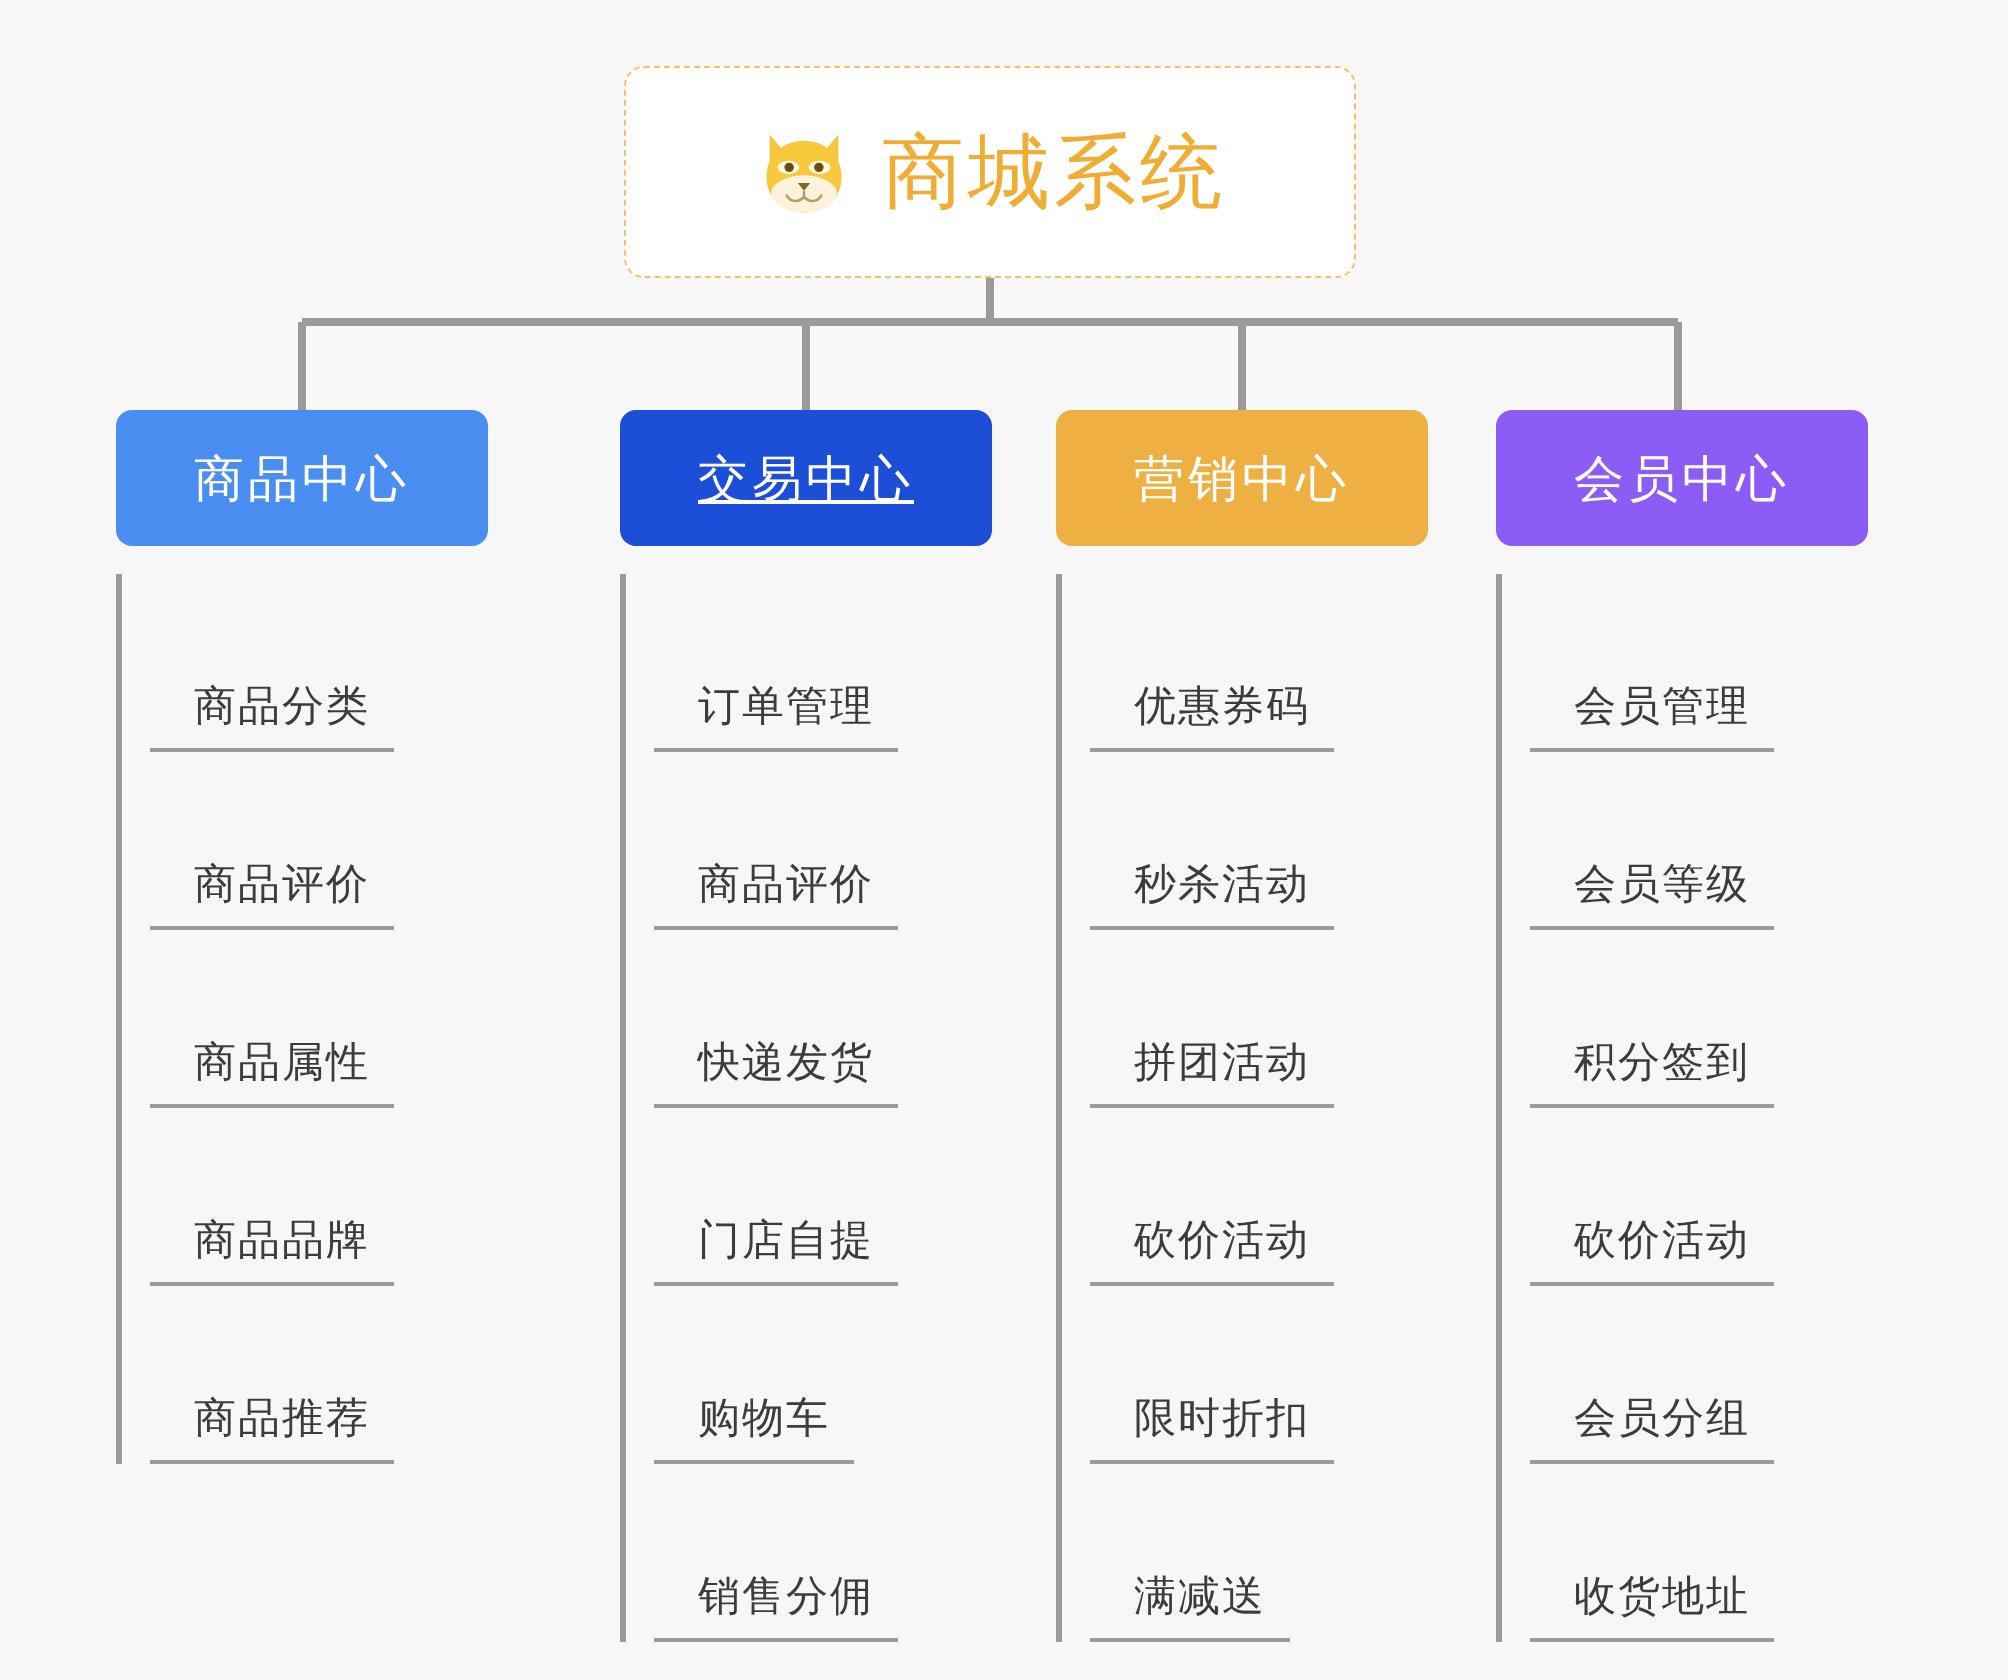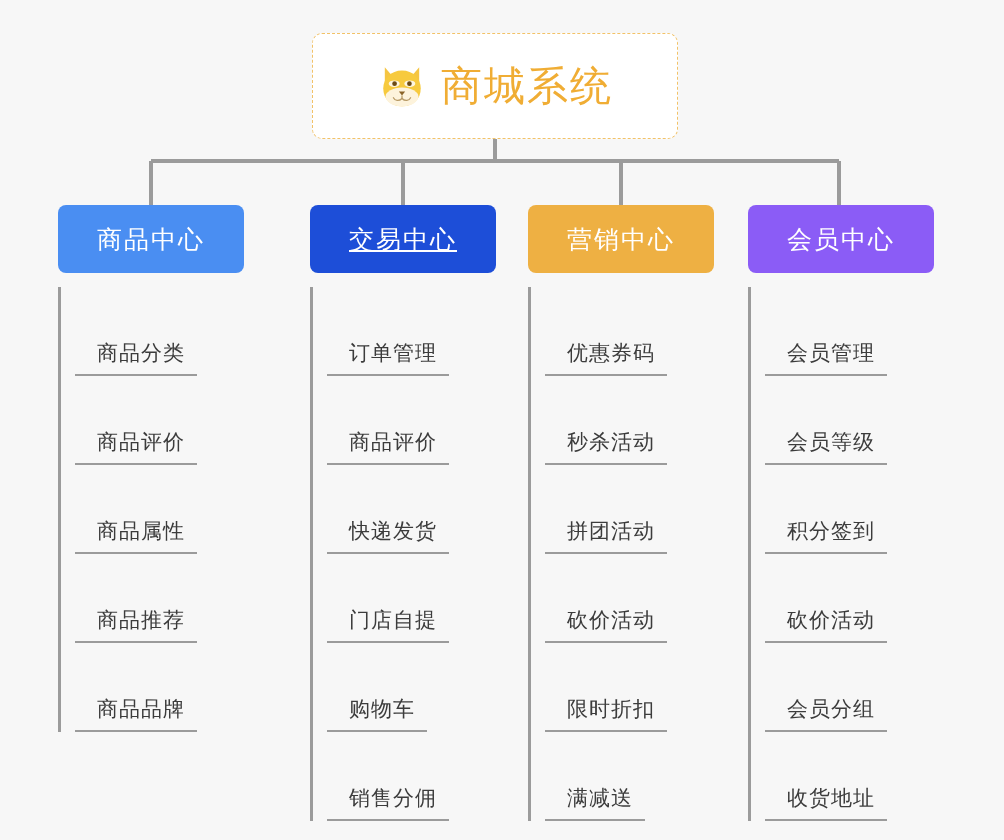--- a/index.html
+++ b/index.html
@@ -155,24 +155,24 @@
       <div class="leaf-item">
           <span class="leaf-label" style="border-bottom-color: rgb(155, 155, 155);">商品分类</span>
         </div>
       <div class="leaf-item">
           <span class="leaf-label" style="border-bottom-color: rgb(155, 155, 155); text-align: right;">商品评价</span>
         </div>
       <div class="leaf-item">
           <span class="leaf-label" style="border-bottom-color: rgb(155, 155, 155);">商品属性</span>
         </div>
       <div class="leaf-item">
+          <span class="leaf-label" style="border-bottom-color: rgb(155, 155, 155);">商品品牌</span>
+        </div>
+      <div class="leaf-item">
           <span class="leaf-label" style="border-bottom-color: rgb(155, 155, 155);">商品推荐</span>
-        </div>
-      <div class="leaf-item">
-          <span class="leaf-label" style="border-bottom-color: rgb(155, 155, 155);">商品品牌</span>
         </div>
     </div>
   </div>
 
   <div class="column col-1">
     <div class="cat-box" style="background: #1d4ed8; text-decoration: underline;">
       <span>交易中心</span>
     </div>
     <div class="leaf-list" style="border-left-color: rgb(155, 155, 155);">
       <div class="leaf-item">

